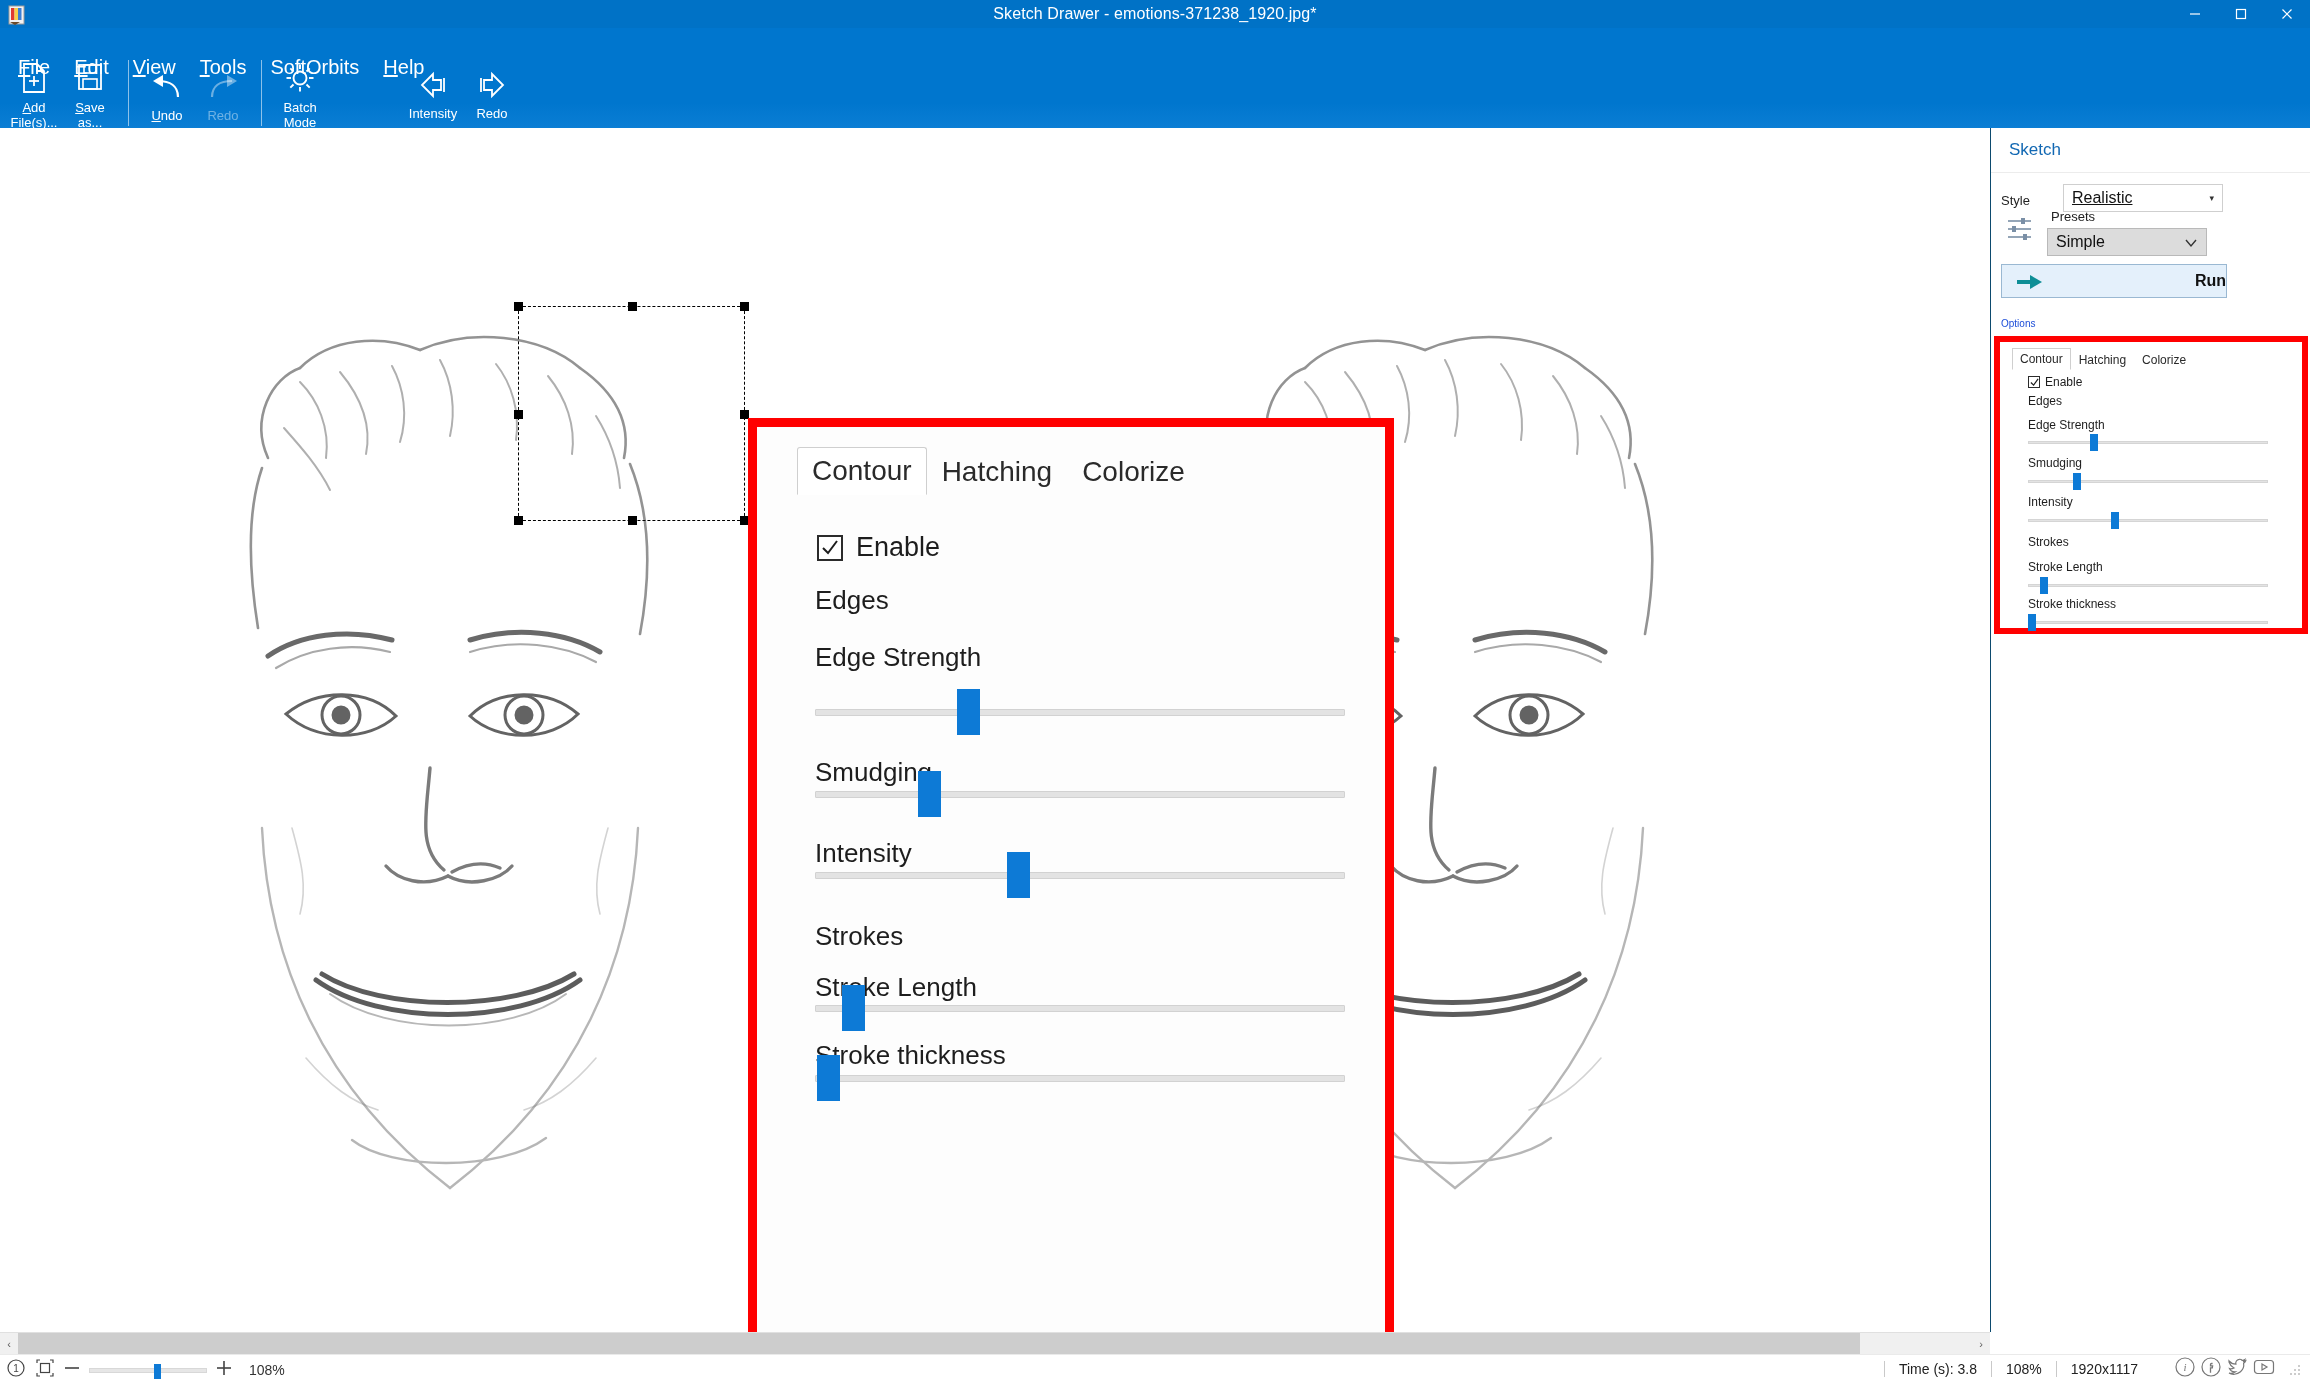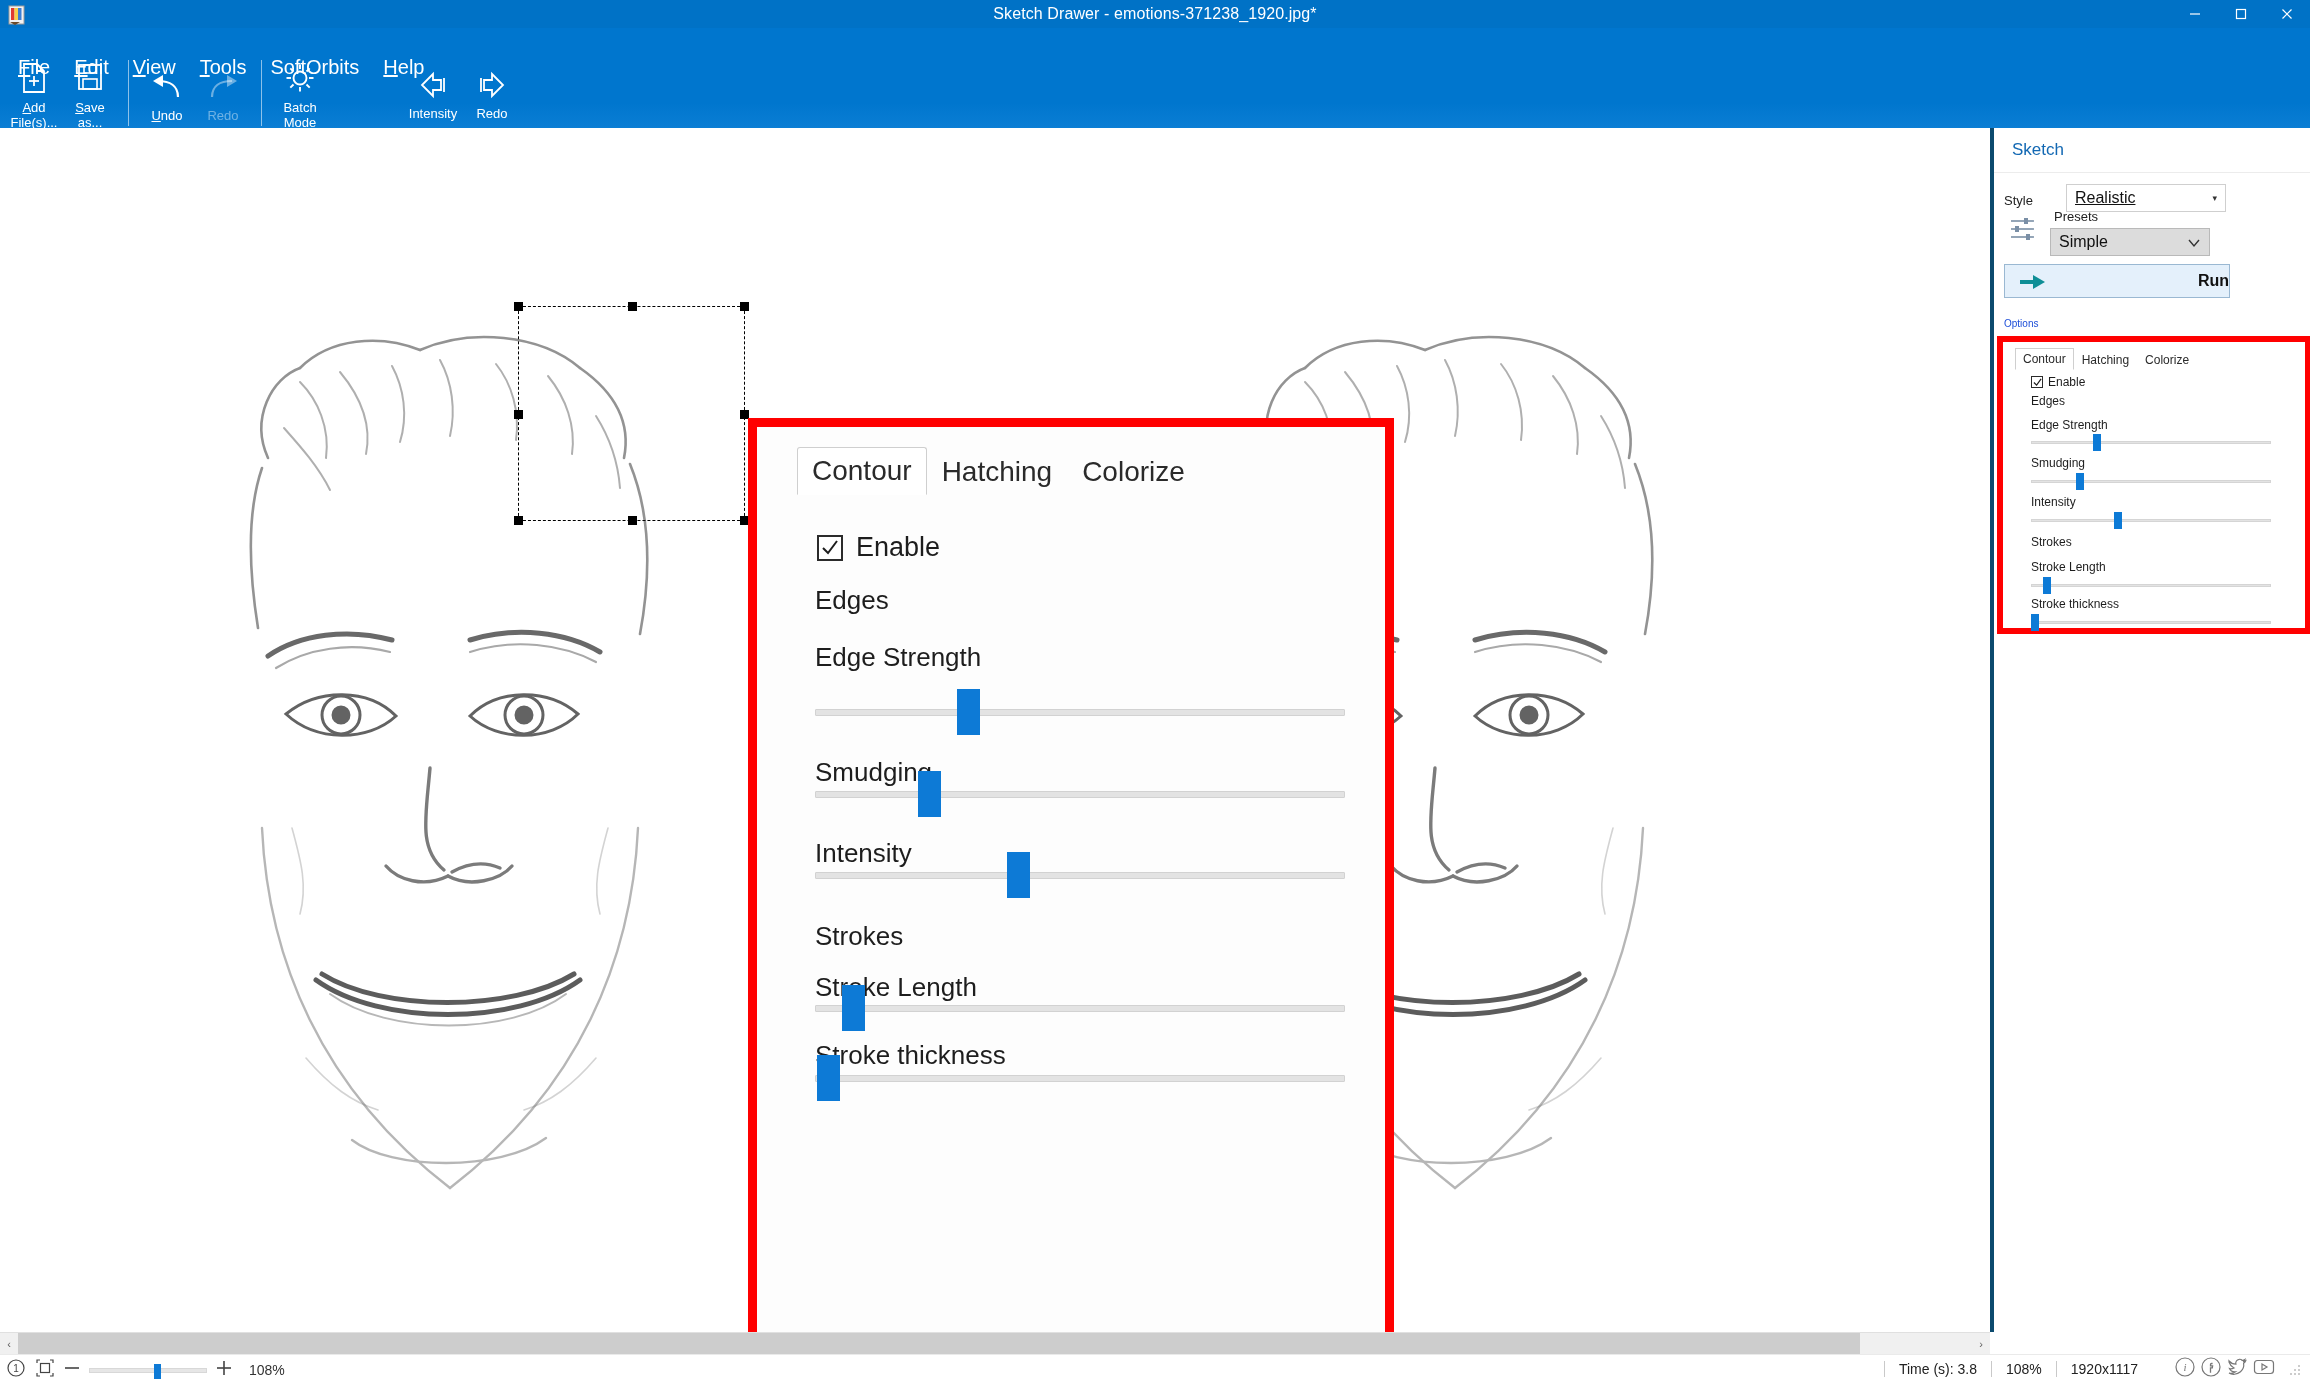--- a/index.html
+++ b/index.html
@@ -106,21 +106,21 @@
     position: absolute; height: 7px; background: #e3e3e3; border: 1px solid #d2d2d2;
     border-radius: 1px;
   }
   .thumb {
     position: absolute; width: 23px; height: 46px; background: #0d7ad6;
   }
 
   
   .sidebar {
     position: absolute; left: 1990px; top: 128px; width: 274px; height: 1204px;
-    background: #ffffff; border-left: 4px solid #0c4a6e;
+    background: #ffffff; border-left: 1px solid #0c4a6e;
   }
   .sb-head {
     position: absolute; left: 18px; top: 12px; font-size: 17px; color: #1268b3;
   }
   .sb-divider { position:absolute; left:0; top:44px; width:320px; height:1px; background:#ececec; }
   .sb-style-lbl { position: absolute; left: 10px; top: 65px; font-size: 13px; color: #222; }
   .combo {
     position: absolute; border: 1px solid #cfcfcf; background: #ffffff;
     font-size: 16px; color: #111; display: flex; align-items: center;
     padding-left: 8px;

